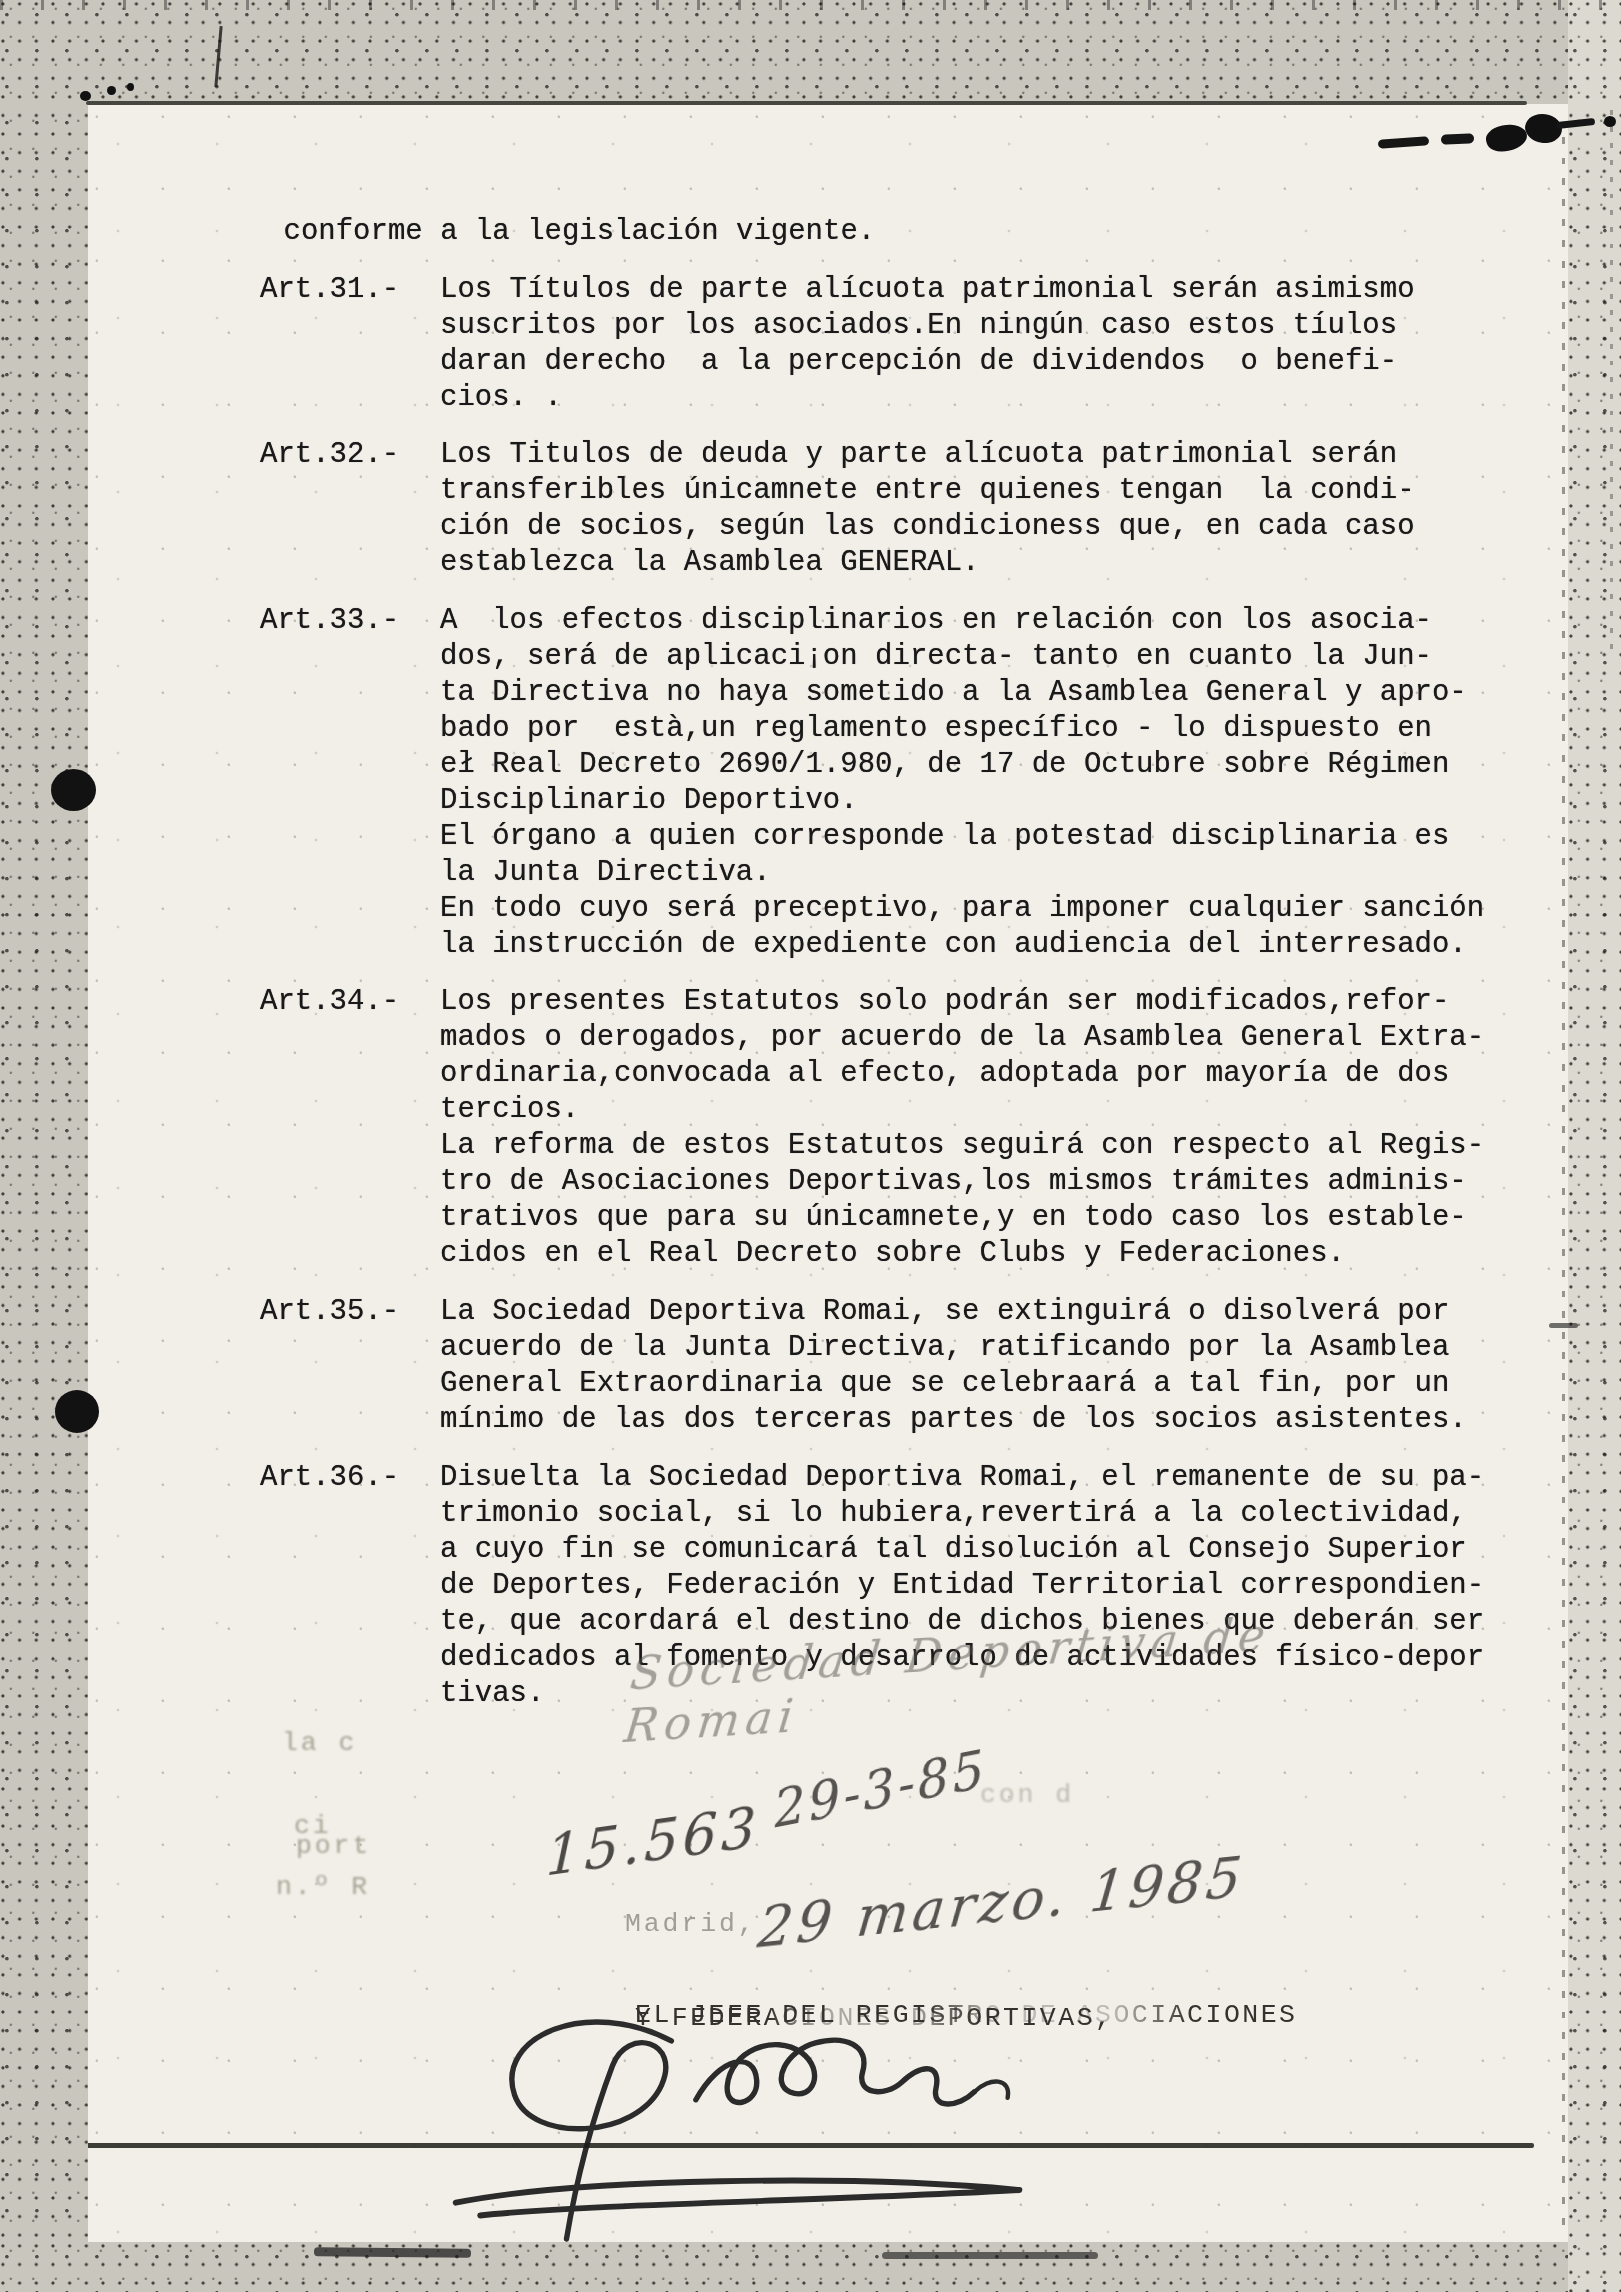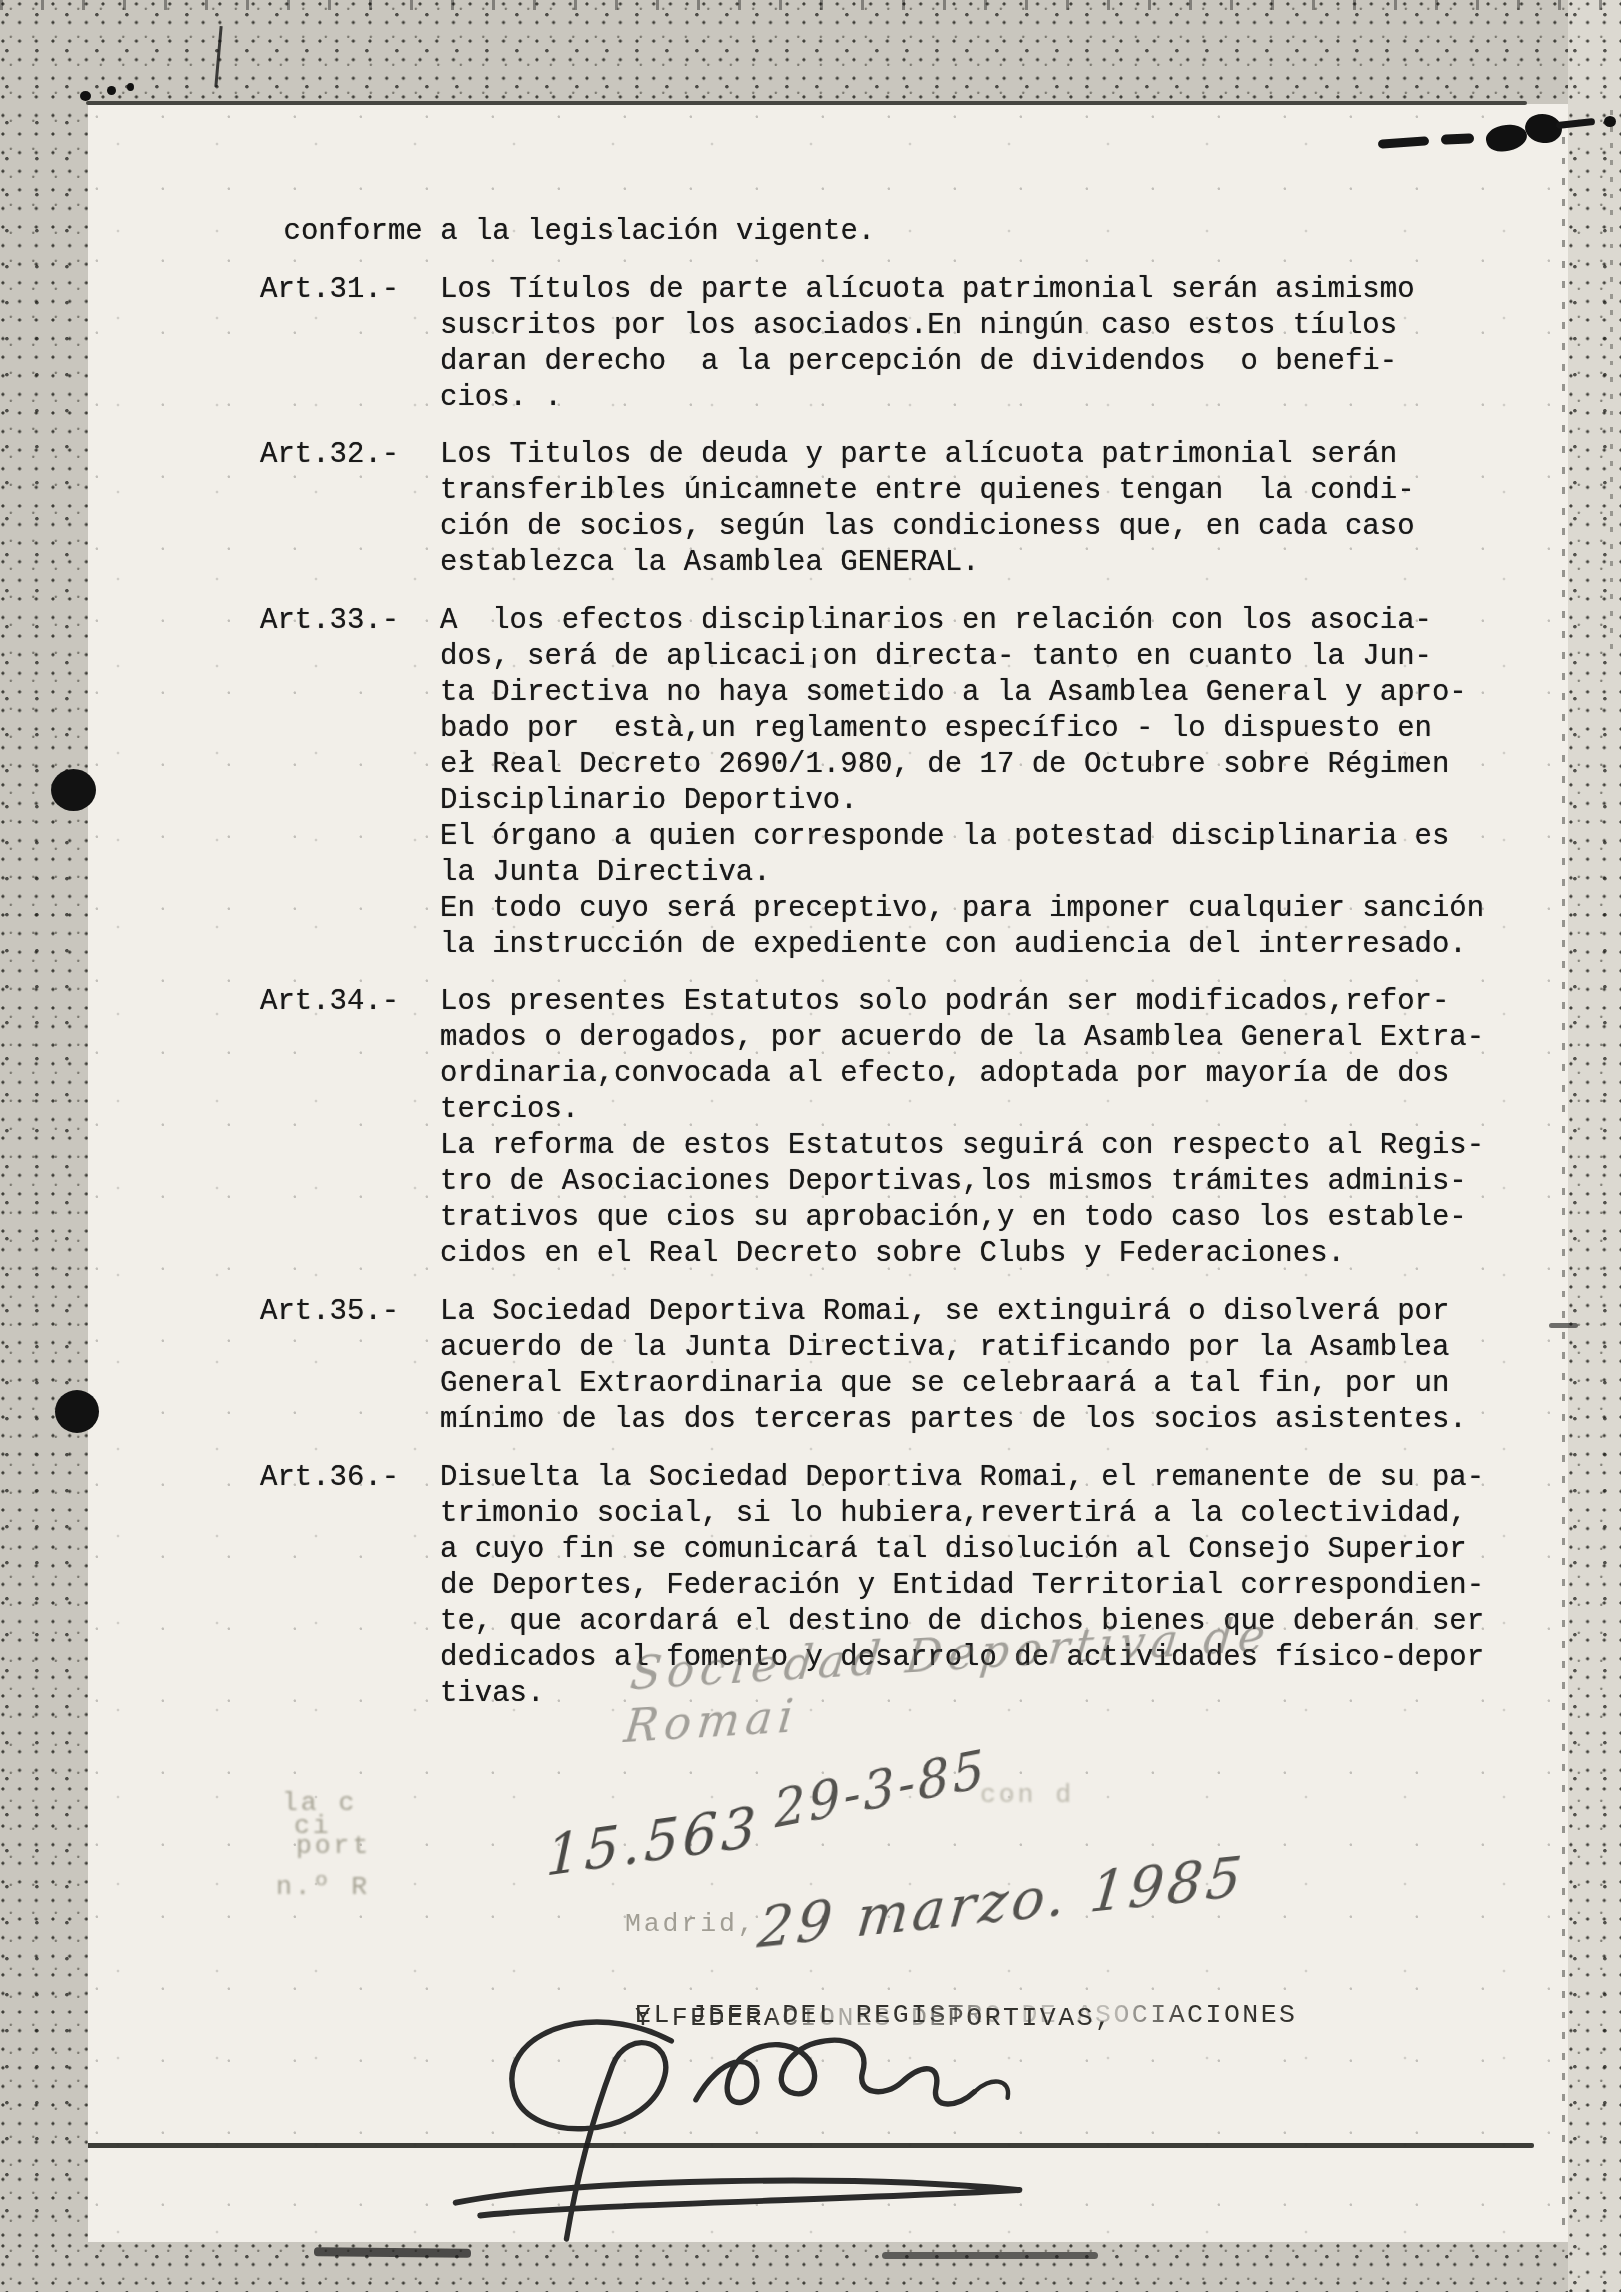--- a/index.html
+++ b/index.html
@@ -79,21 +79,21 @@
     transform:rotate(-3.5deg) skewX(-10deg);opacity:.5;color:#55534e;
   }
   .date-short{left:772px;top:1760px;font-size:51px;letter-spacing:2.9px;transform:rotate(-11deg) skewX(-8deg);opacity:.85;}
   .reg-number{left:545px;top:1809px;font-size:55px;letter-spacing:3.9px;transform:rotate(-8deg) skewX(-10deg);opacity:.9;}
   .date-long{left:757px;top:1870px;font-size:55px;letter-spacing:3.9px;transform:rotate(-6deg) skewX(-12deg);opacity:.85;}
   .typed-faint{
     position:absolute;color:#93907f;font-size:26.5px;letter-spacing:2.9px;
     filter:blur(0.8px);opacity:.8;white-space:pre;
   }
   .frag-0{left:294px;top:1811px;}
-  .frag-1{left:282px;top:1788px;}
+  .frag-1{left:282px;top:1728px;}
   .frag-2{left:280px;top:1831px;margin-left:16px;}
   .frag-3{left:276px;top:1872px;}
   .frag-4{left:980px;top:1780px;opacity:.55;}
   .city{left:625px;top:1909px;color:#8d8a80;filter:blur(0.6px);}
   .office{
     position:absolute;left:635px;color:#33322e;font-size:26.5px;letter-spacing:2.5px;
     white-space:pre;filter:blur(0.3px);
   }
   .office-1{
     top:1960px;
@@ -184,21 +184,21 @@
 
   <div class="article">
     <div class="article-label">Art.34.-</div>
     <div class="article-lines">
             <div class="line">Los presentes Estatutos solo podrán ser modificados,refor-</div>
             <div class="line">mados o derogados, por acuerdo de la Asamblea General Extra-</div>
             <div class="line">ordinaria,convocada al efecto, adoptada por mayoría de dos</div>
             <div class="line">tercios.</div>
             <div class="line">La reforma de estos Estatutos seguirá con respecto al Regis-</div>
             <div class="line">tro de Asociaciones Deportivas,los mismos trámites adminis-</div>
-            <div class="line">trativos que cios su aprobación,y en todo caso los estable-</div>
+            <div class="line">trativos que para su únicamnete,y en todo caso los estable-</div>
             <div class="line">cidos en el Real Decreto sobre Clubs y Federaciones.</div>
           </div>
   </div>
 
   <div class="article">
     <div class="article-label">Art.35.-</div>
     <div class="article-lines">
             <div class="line">La Sociedad Deportiva Romai, se extinguirá o disolverá por</div>
             <div class="line">acuerdo de la Junta Directiva, ratificando por la Asamblea</div>
             <div class="line">General Extraordinaria que se celebraará a tal fin, por un</div>

